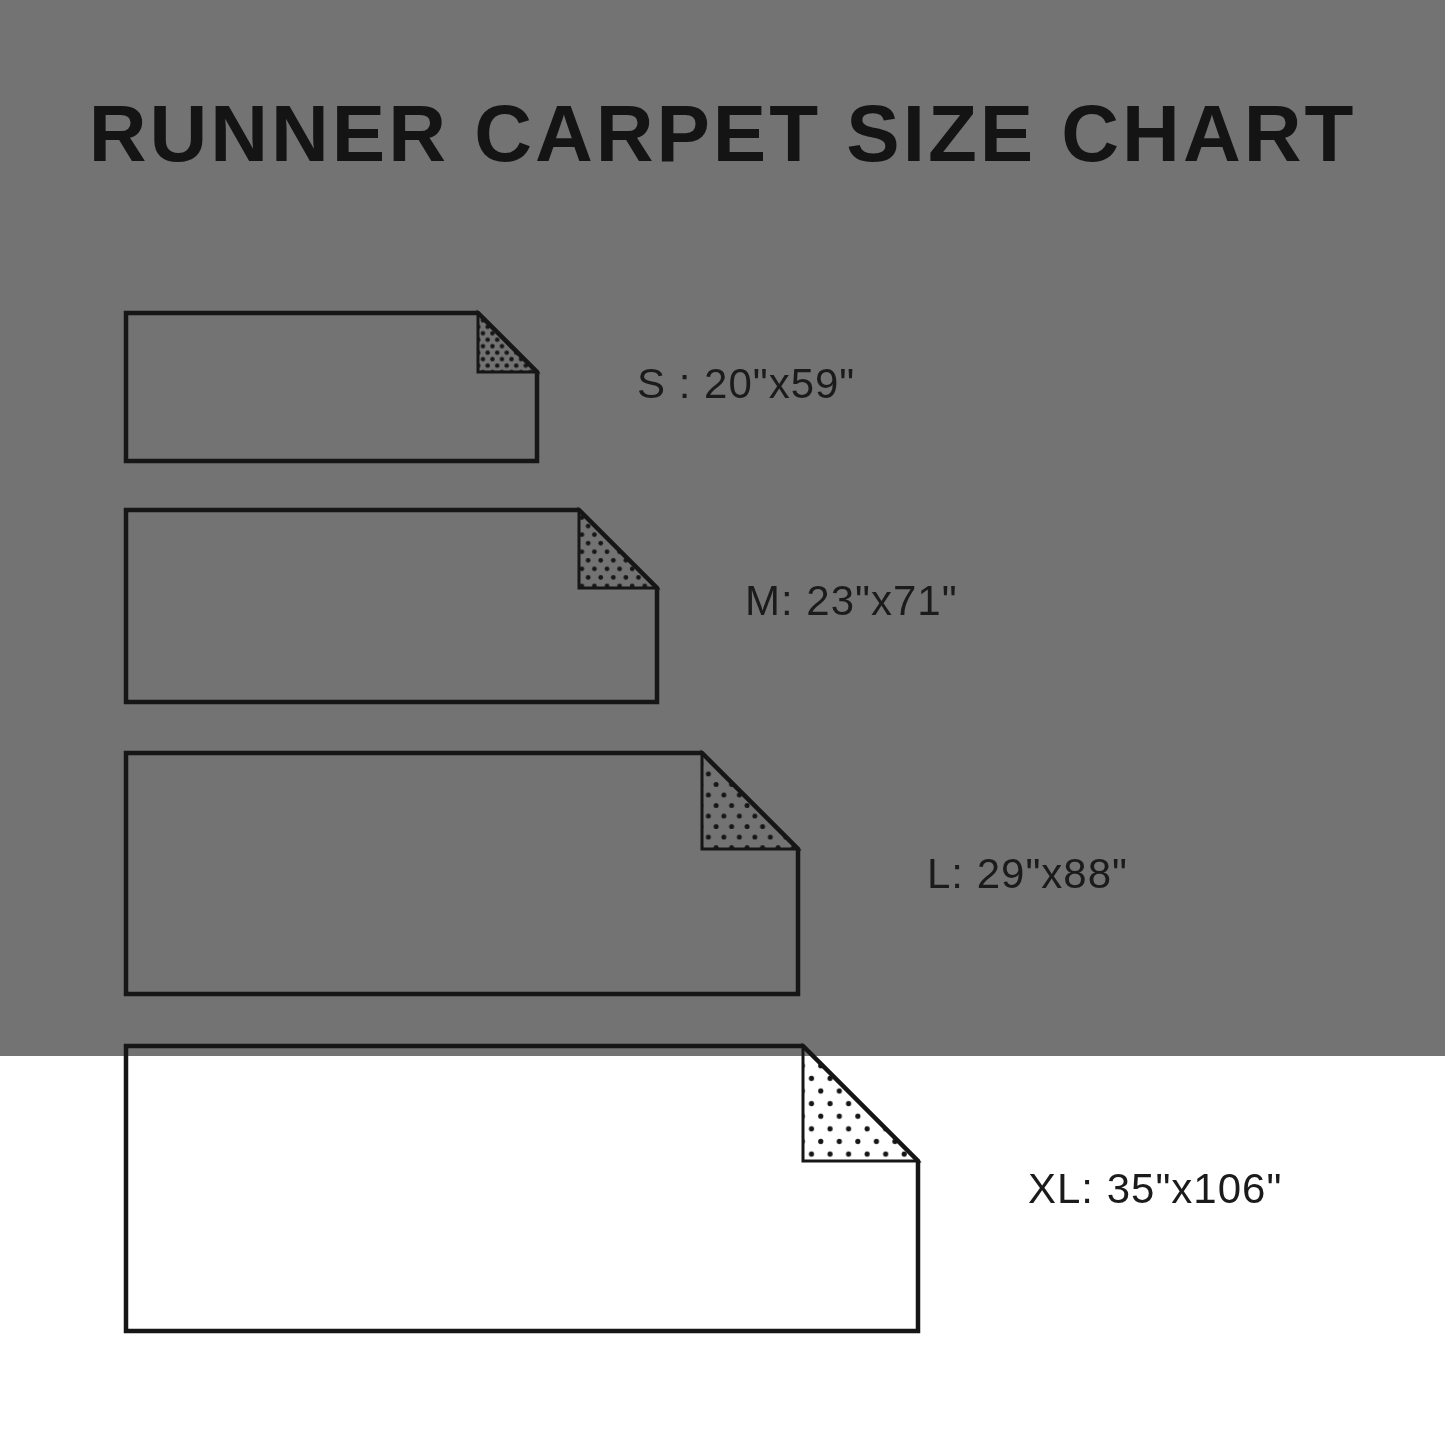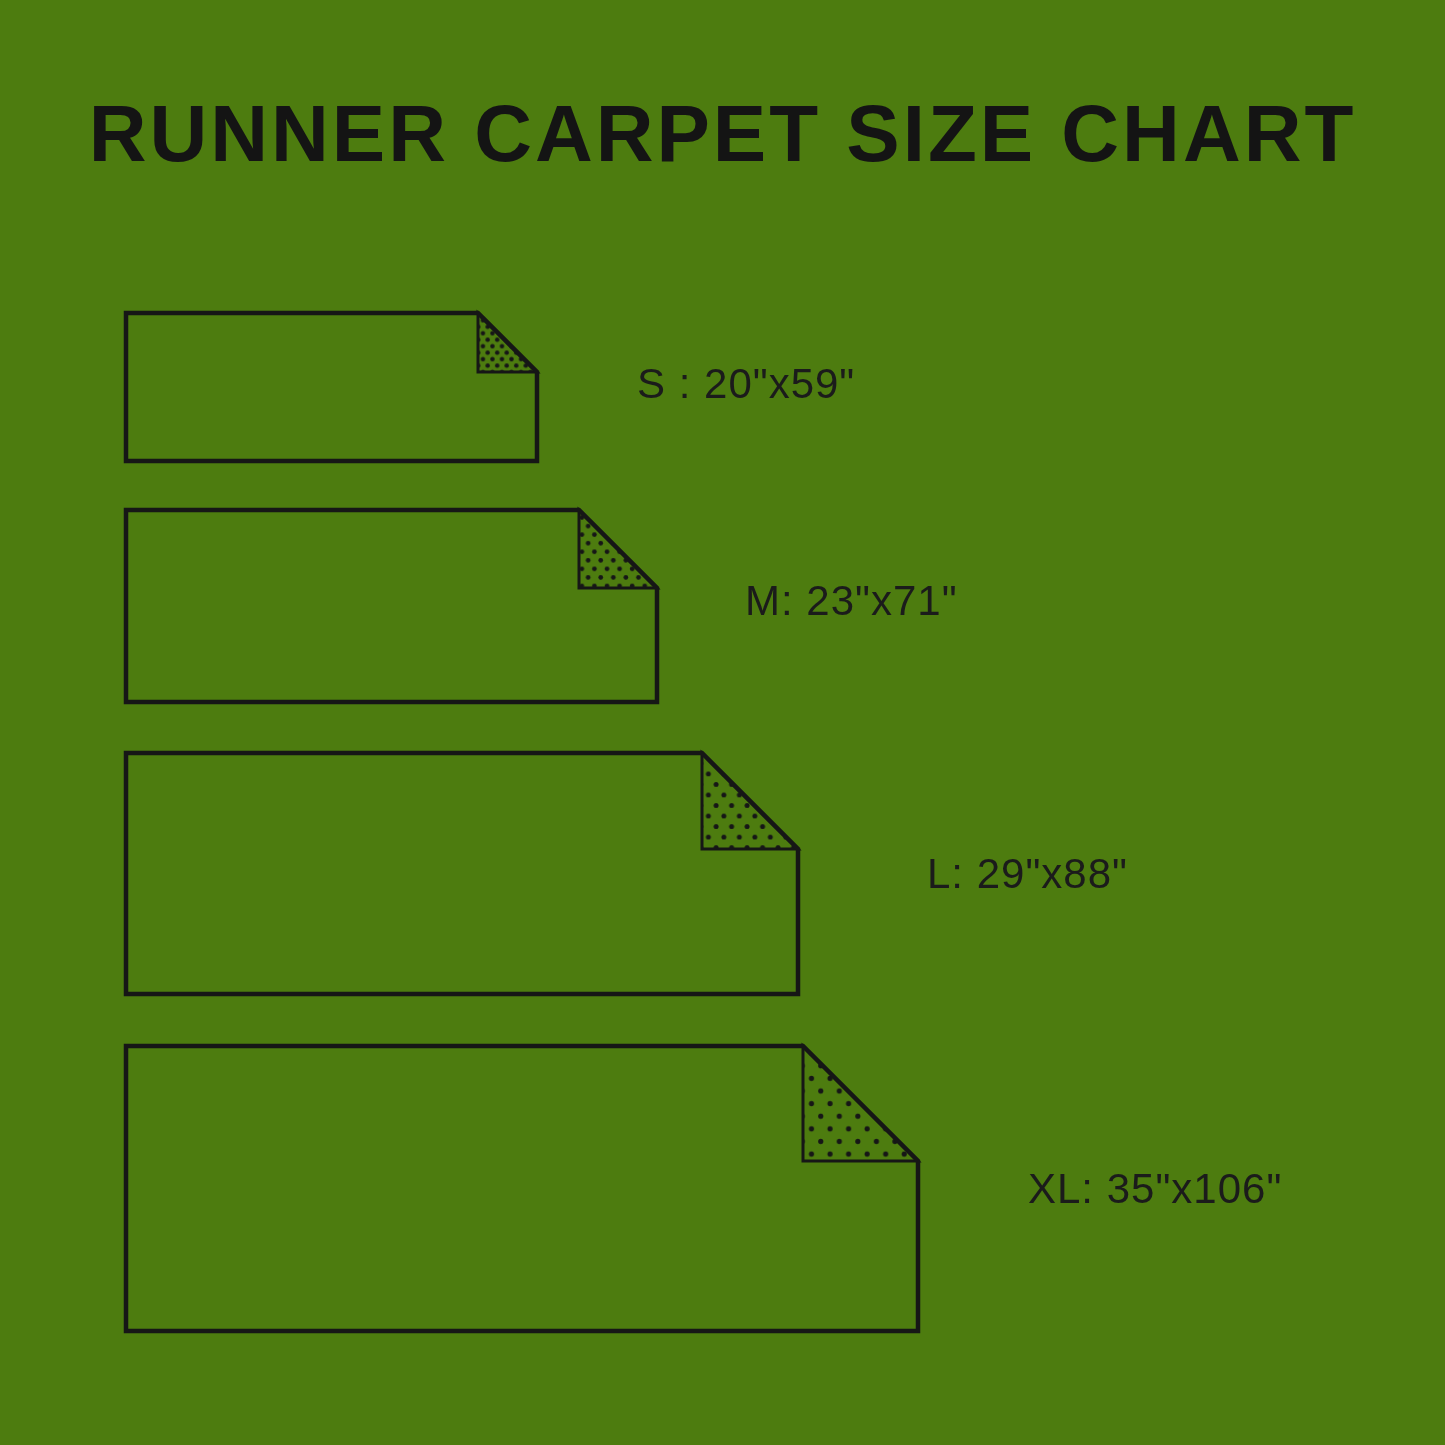--- a/index.html
+++ b/index.html
@@ -4,22 +4,22 @@
 <style>
   * { margin: 0; padding: 0; box-sizing: border-box; }
   html, body {
     width: 1445px; height: 1445px;
     background: #ffffff;
     font-family: "Liberation Sans", sans-serif;
     overflow: hidden;
   }
   .canvas {
     position: relative;
-    width: 1445px; height: 1445px;
-    background: #4d7c0f;
+    width: 1445px; height: 1056px;
+    background: #737373;
     padding-left: 8px;
   }
   .title {
     position: absolute;
     left: 0; top: 94px;
     width: 1445px;
     text-align: center;
     font-size: 80px;
     font-weight: bold;
     letter-spacing: 3px;

